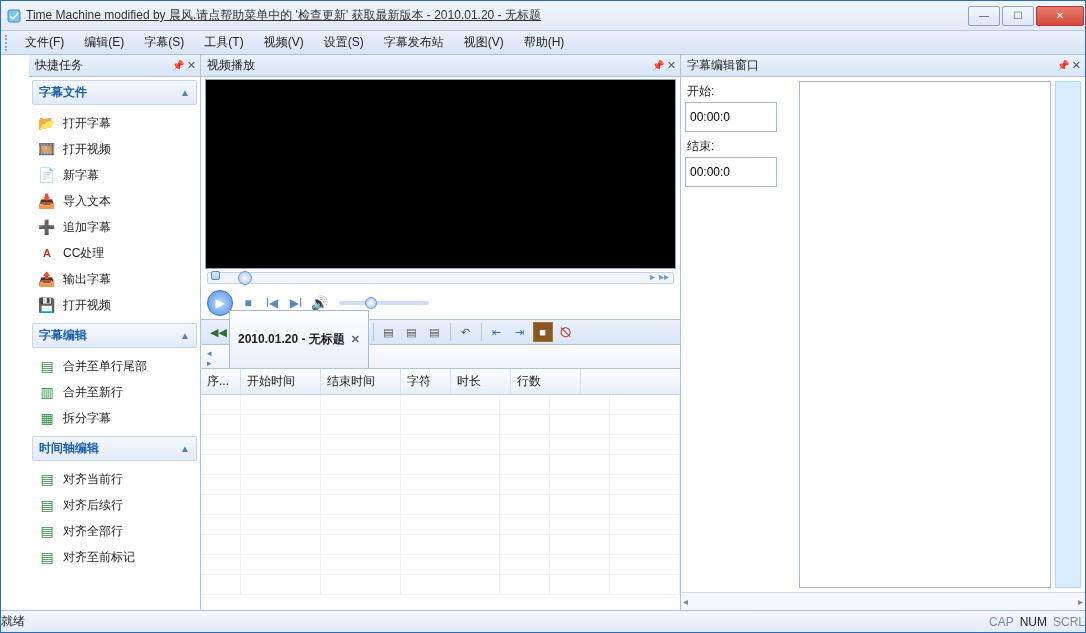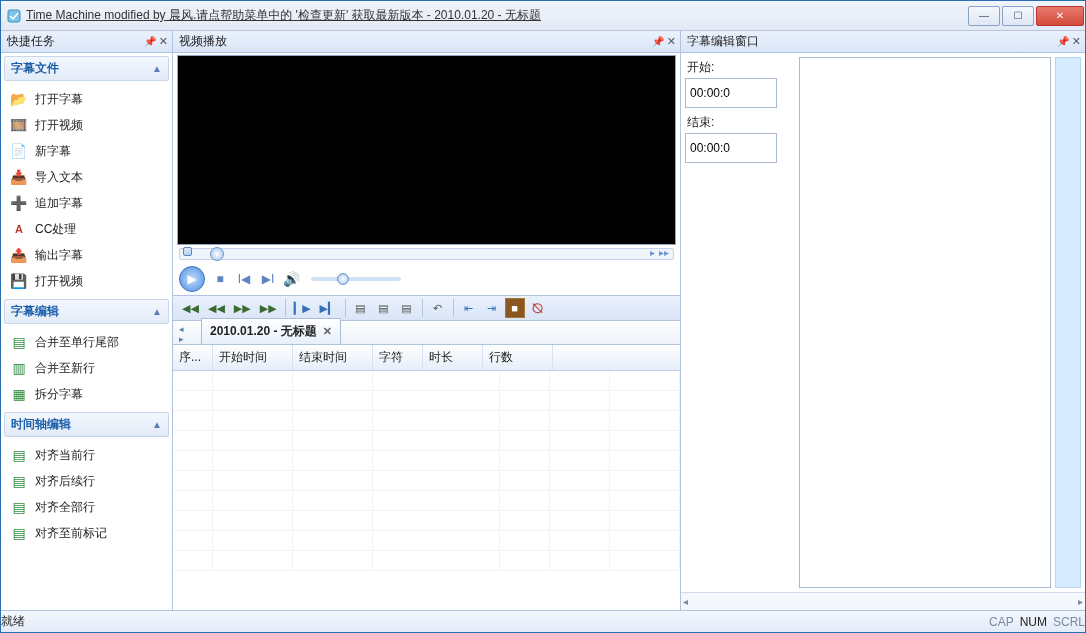--- a/index.html
+++ b/index.html
@@ -6,21 +6,21 @@
 body { font-family: "Microsoft YaHei", Tahoma, sans-serif; font-size: 12px; background: #fff; overflow: hidden; }
 .window { width: 1086px; height: 633px; border: 1px solid #2a6db4; background: #fff; display: flex; flex-direction: column; }
 .titlebar { height: 30px; background: linear-gradient(#f0f4fb,#e3e9f5); display: flex; align-items: center; justify-content: space-between; border-bottom: 1px solid #b8c5db; padding-left: 6px; }
 .titlebar .title { display: flex; align-items: center; gap: 5px; color: #333; text-decoration: underline; }
 .titlebar .controls { display: flex; }
 .wc-btn { width: 32px; height: 20px; margin: 0 1px; border: 1px solid #8ba2c2; border-radius: 2px; background: linear-gradient(#f4f7fd,#dee7f5); display: flex; align-items: center; justify-content: center; font-size: 10px; color: #456; cursor: pointer; }
 .wc-close { width: 48px; background: linear-gradient(#e87a6e,#d34b3a); color: #fff; border-color: #b33; }
 .menubar { height: 24px; background: linear-gradient(#eaf1fc,#d9e5f7); display: flex; align-items: center; border-bottom: 1px solid #b0c4e0; padding-left: 4px; }
 .menubar .handle { width: 4px; height: 16px; border-left: 2px dotted #94a8c6; margin-right: 6px; }
 .menubar .mitem { padding: 3px 10px; color: #222; cursor: pointer; }
-.content { flex: 1; display: flex; min-height: 0; }
+.content { flex: 1; display: flex; min-height: 0; margin-left: 28px; }
 .col-left { width: 172px; border-right: 1px solid #b0c4e0; display: flex; flex-direction: column; background: #fff; }
 .panelhead { height: 22px; background: linear-gradient(#eaf1fc,#d9e5f7); border-bottom: 1px solid #b0c4e0; display: flex; align-items: center; justify-content: space-between; padding: 0 4px 0 6px; color: #222; }
 .panelhead .pcontrols { display: flex; gap: 2px; align-items: center; color: #556; }
 .pin { font-size: 10px; cursor: pointer; }
 .pclose { font-size: 11px; cursor: pointer; }
 .section-head { background: linear-gradient(#f4f7fd,#e2ebf8); border: 1px solid #c8d6eb; border-radius: 2px; margin: 3px; padding: 3px 6px; display: flex; align-items: center; justify-content: space-between; color: #1b5fab; font-weight: bold; }
 .section-head .chev { color: #5a7db3; font-size: 10px; }
 .section-body { padding: 2px 0; }
 .task-item { display: flex; align-items: center; gap: 6px; padding: 4px 8px; color: #222; cursor: pointer; }
 .task-icon { width: 20px; height: 18px; display: flex; align-items: center; justify-content: center; font-size: 14px; }
@@ -38,21 +38,21 @@
 .volume-track .vknob { position: absolute; top: -4px; left: 26px; width: 12px; height: 12px; border-radius: 50%; background: radial-gradient(#fff,#9cc0ec); border: 1px solid #6b97cf; }
 .toolbarrow { height: 26px; background: linear-gradient(#eaf1fc,#d9e5f7); border-top: 1px solid #b0c4e0; border-bottom: 1px solid #b0c4e0; display: flex; align-items: center; padding: 0 6px; gap: 3px; }
 .tb-btn { min-width: 20px; height: 20px; border: 1px solid transparent; display: flex; align-items: center; justify-content: center; color: #3a6a30; font-size: 11px; cursor: pointer; padding: 0 2px; }
 .tb-btn.blue { color: #3670b8; }
 .tb-btn.gray { color: #555; }
 .tb-btn.box { border: 1px solid #a07830; background: #8a5722; color: #fff; }
 .tb-btn.red { color: #c0392b; font-size: 14px; }
 .tb-sep { width: 1px; height: 18px; background: #b0c4e0; margin: 0 2px; }
 .down-tab { height: 24px; display: flex; align-items: flex-end; padding-left: 28px; background: linear-gradient(#fdfefe,#edf2fa); border-bottom: 1px solid #b0c4e0; }
 .down-tab .nav-arr { position: absolute; margin-left: -22px; color: #5a7db3; font-size: 9px; line-height: 10px; }
-.tab { background: linear-gradient(#fff,#e7effb); border: 1px solid #a9bcd9; border-bottom: none; padding: 4px 8px; display: flex; align-items: center; gap: 6px; font-weight: bold; color: #222; cursor: pointer; }
+.tab { background: linear-gradient(#fff,#e7effb); border: 1px solid #a9bcd9; border-bottom: none; padding: 20px 8px; display: flex; align-items: center; gap: 6px; font-weight: bold; color: #222; cursor: pointer; }
 .tab .tclose { font-size: 11px; color: #666; cursor: pointer; }
 .gridhead { display: flex; background: linear-gradient(#fdfefe,#e7eef9); border-bottom: 1px solid #c1d0e6; }
 .gh { border-right: 1px solid #d5e0f0; padding: 4px 6px; color: #222; }
 .gridbody { flex: 1; overflow: auto; background: #fff; }
 .gridbody .row { display: flex; height: 20px; border-bottom: 1px solid #f0f3f9; }
 .gridbody .cell { border-right: 1px solid #f0f3f9; }
 .col-right { width: 405px; border-left: 1px solid #b0c4e0; display: flex; flex-direction: column; }
 .editarea { flex: 1; display: flex; padding: 4px; gap: 4px; }
 .timecol { width: 110px; }
 .timecol .lbl { color: #222; margin: 2px 0 2px 2px; }
@@ -81,20 +81,32 @@
       </span>
       <span>Time Machine modified by 晨风.请点帮助菜单中的 '检查更新' 获取最新版本 - 2010.01.20 - 无标题</span>
     </div>
     <div class="controls">
       <div class="wc-btn">—</div>
       <div class="wc-btn">☐</div>
       <div class="wc-btn wc-close">✕</div>
     </div>
   </div>
 
+  <div class="menubar">
+    <div class="handle"></div>
+    <div class="mitem">文件(F)</div>
+    <div class="mitem">编辑(E)</div>
+    <div class="mitem">字幕(S)</div>
+    <div class="mitem">工具(T)</div>
+    <div class="mitem">视频(V)</div>
+    <div class="mitem">设置(S)</div>
+    <div class="mitem">字幕发布站</div>
+    <div class="mitem">视图(V)</div>
+    <div class="mitem">帮助(H)</div>
+  </div>
 
   <div class="content">
 
     <div class="col-left">
       <div class="panelhead">
         <span>快捷任务</span>
         <span class="pcontrols">
           <span class="pin">📌</span>
           <span class="pclose">✕</span>
         </span>

